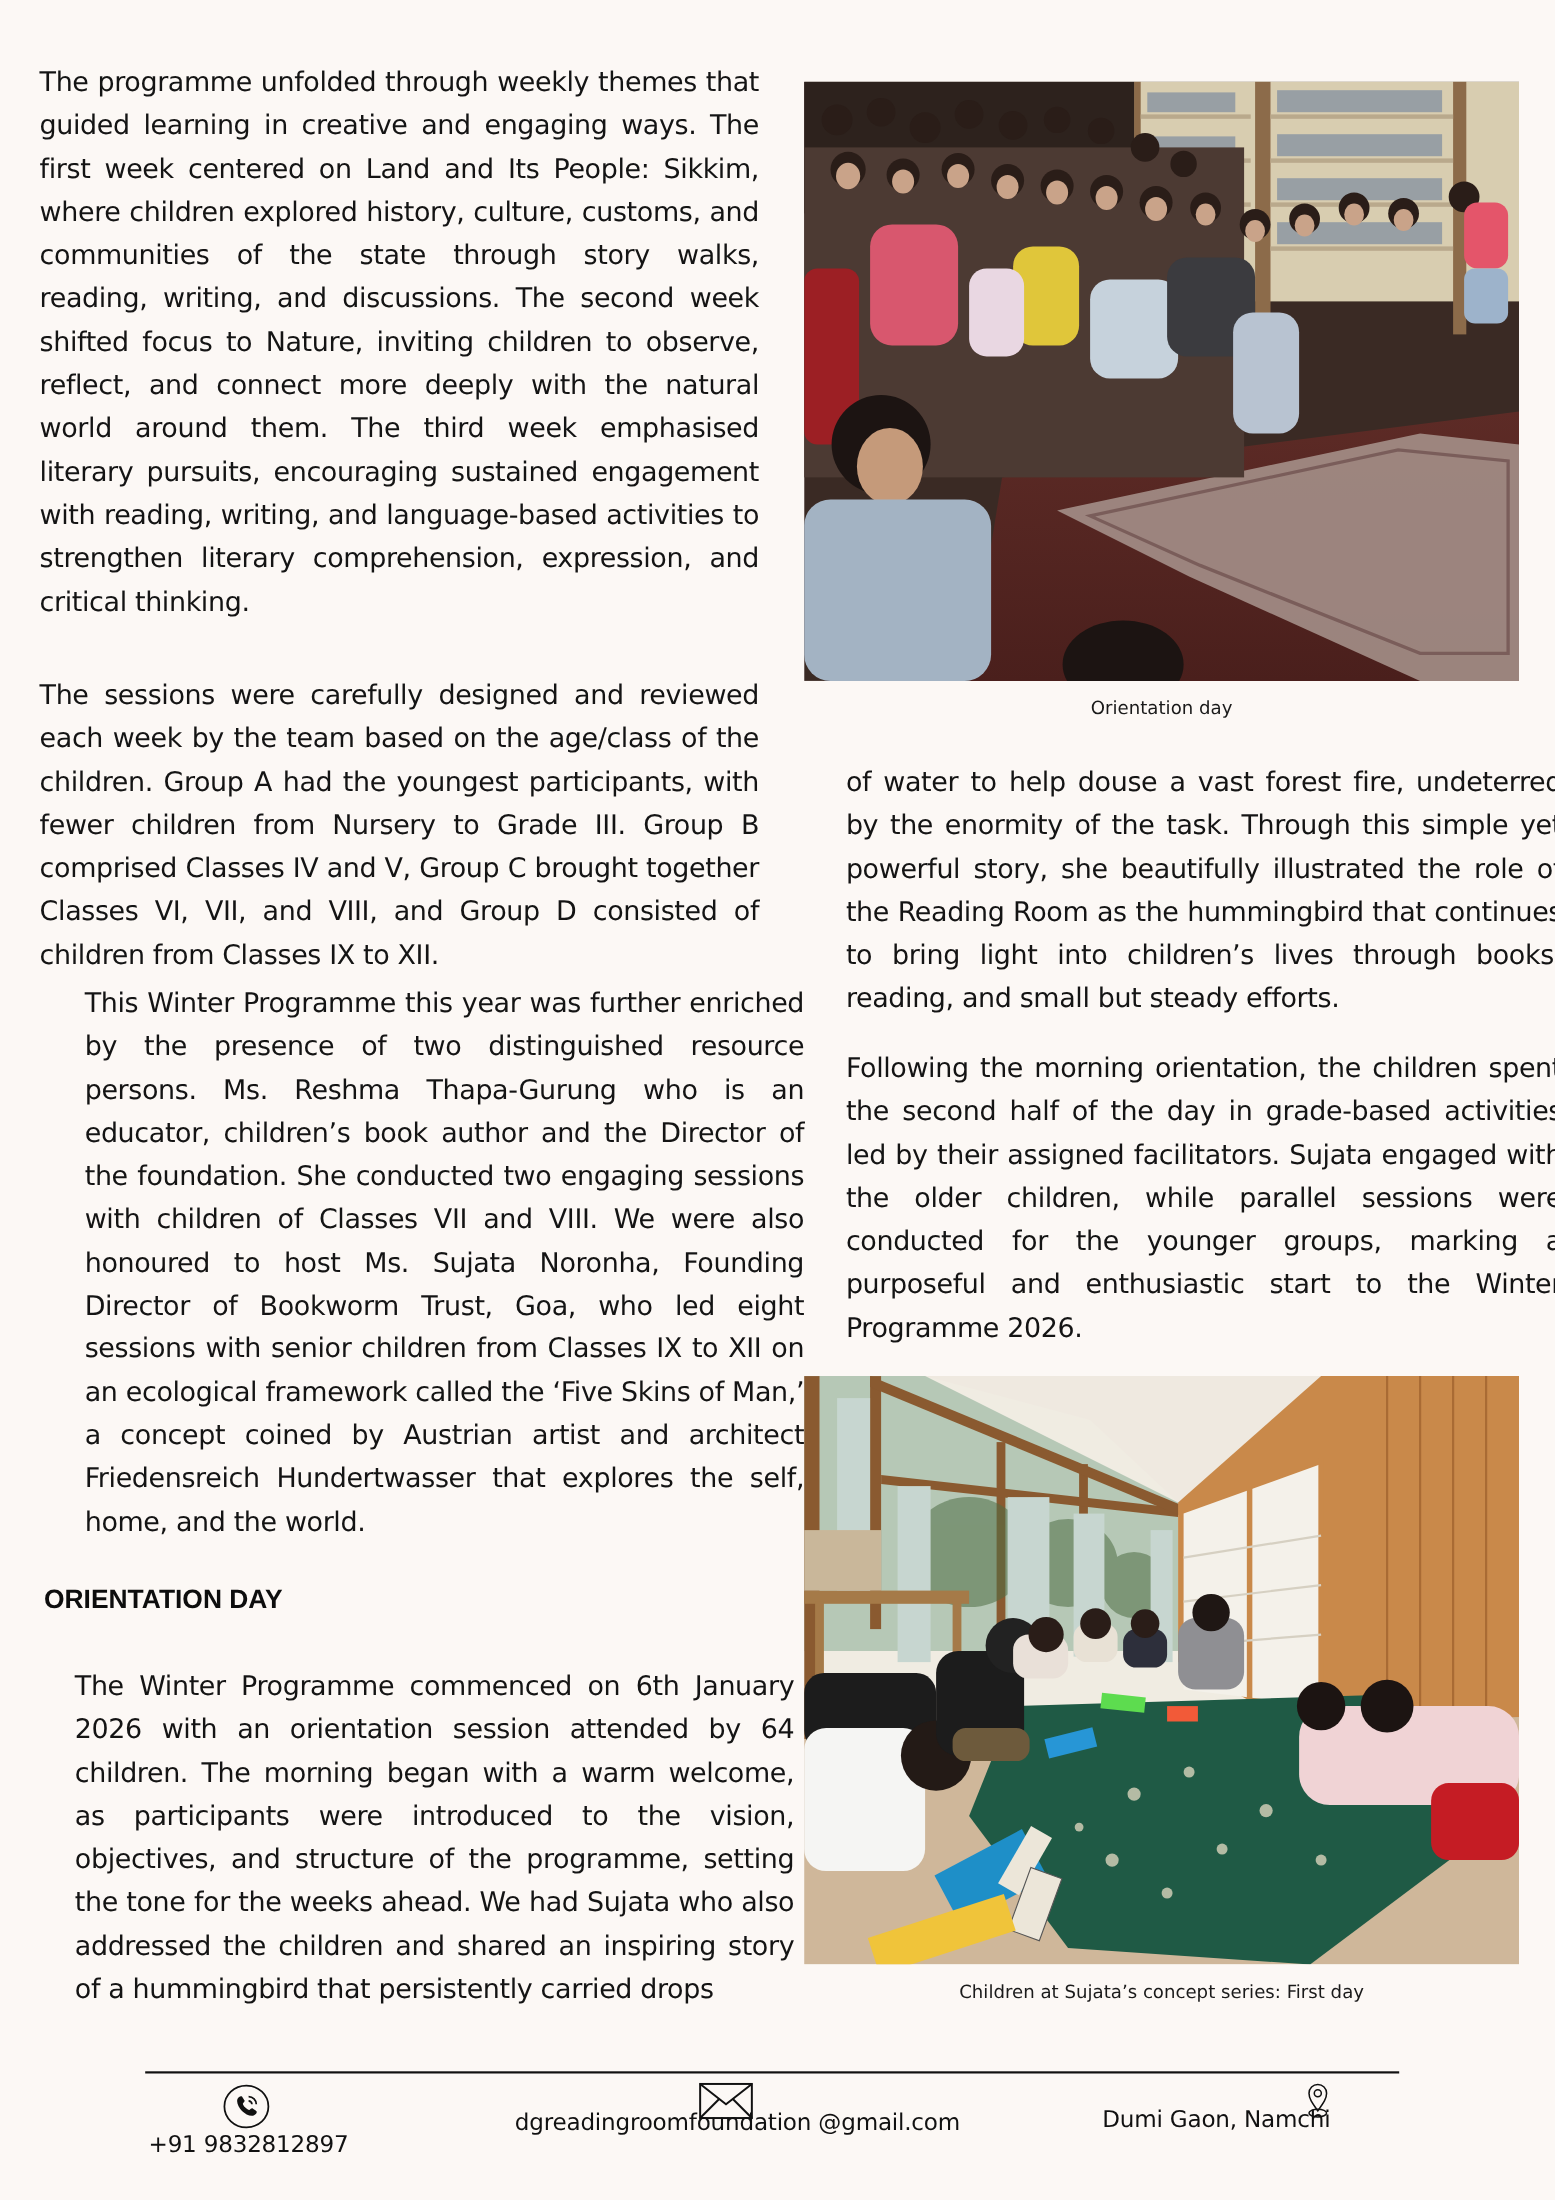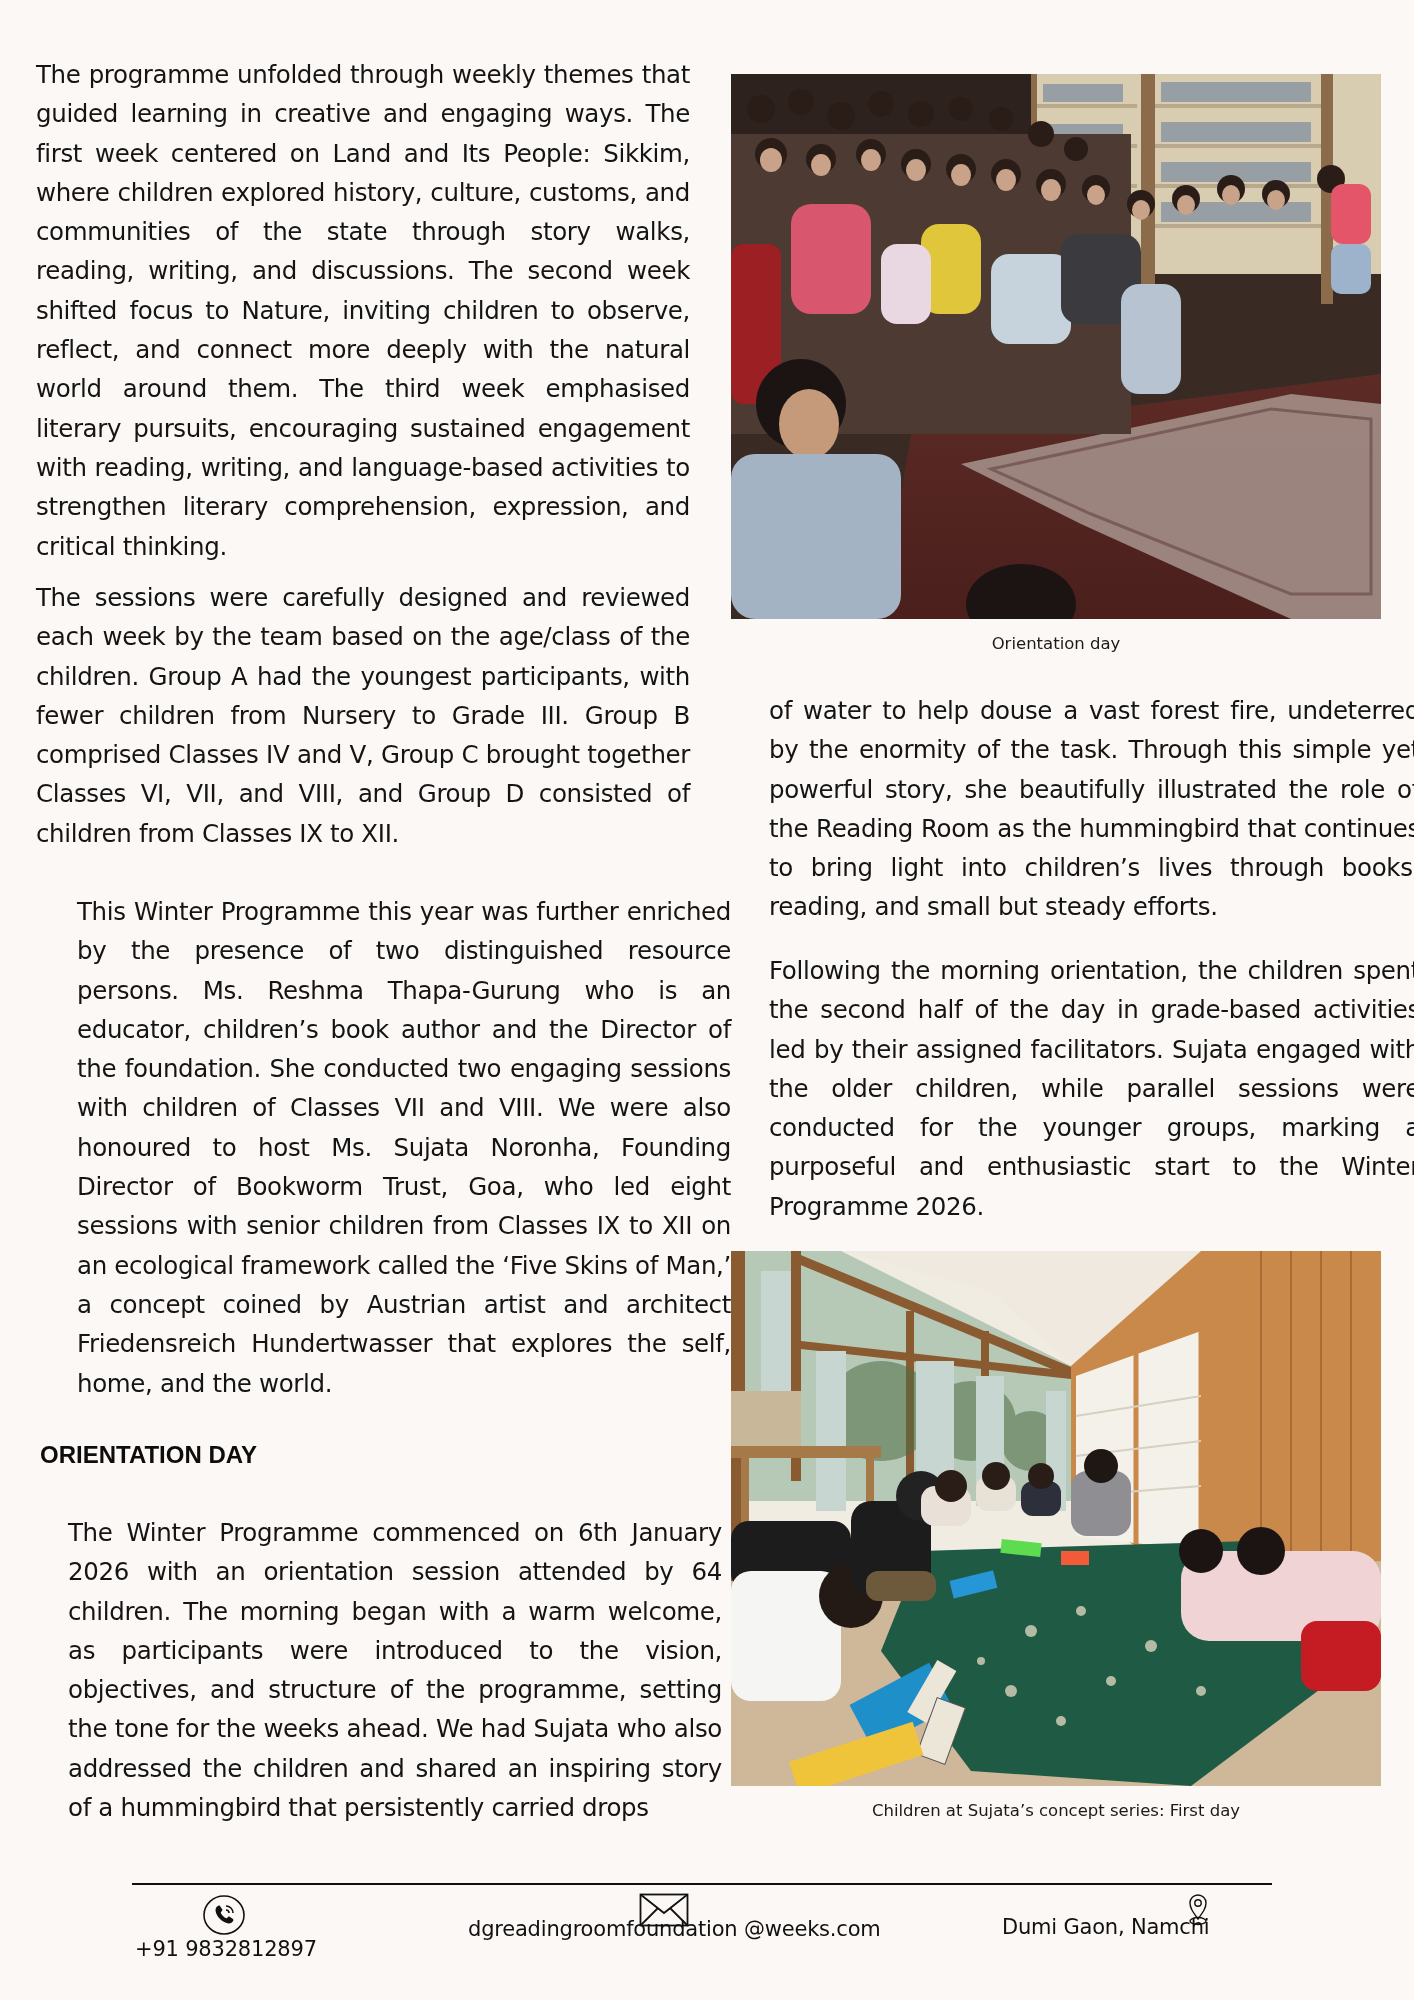--- a/index.html
+++ b/index.html
@@ -21,21 +21,21 @@
     letter-spacing: -0.35px;
     word-spacing: 0px;
     font-weight: 400;
     color: #141414;
   }
   .col-left  { left: 36px; width: 654px; }
   .col-left2 { left: 40px; width: 654px; }
   .col-right { left: 769px; width: 651px; }
 
   #p1 { top: 55px; }
-  #p2 { top: 578px; }
+  #p2 { top: 612px; }
   #p3 { top: 892px; margin-left: 41px; }
   #p4 { top: 1513px; margin-left: 28px; }
   #p5 { top: 691px; }
   #p6 { top: 951px; }
 
   .heading {
     position: absolute;
     left: 40px; top: 1441px;
     font-family: "Liberation Sans", "DejaVu Sans", sans-serif;
     font-weight: 700;
@@ -313,21 +313,21 @@
   <span class="txt">+91 9832812897</span>
 </div>
 
 <div id="f-email" class="footer-item">
   <svg width="50" height="34" viewBox="0 0 50 34" xmlns="http://www.w3.org/2000/svg">
     <rect x="1.5" y="1.5" width="47" height="31" fill="none" stroke="#111" stroke-width="1.8"></rect>
     <polyline points="1.5,1.5 25,20 48.5,1.5" fill="none" stroke="#111" stroke-width="1.8"></polyline>
     <line x1="1.5" y1="32.5" x2="19" y2="15" stroke="#111" stroke-width="1.8"></line>
     <line x1="48.5" y1="32.5" x2="31" y2="15" stroke="#111" stroke-width="1.8"></line>
   </svg>
-  <span class="txt">dgreadingroomfoundation @weeks.com</span>
+  <span class="txt">dgreadingroomfoundation @gmail.com</span>
 </div>
 
 <div id="f-loc" class="footer-item">
   <svg width="22" height="34" viewBox="0 0 22 34" xmlns="http://www.w3.org/2000/svg">
     <path d="M11 26C6 19 3 15 3 10a8 8 0 0 1 16 0c0 5-3 9-8 16z" fill="none" stroke="#111" stroke-width="1.4"></path>
     <circle cx="11" cy="10" r="3.2" fill="none" stroke="#111" stroke-width="1.4"></circle>
     <ellipse cx="11" cy="28" rx="8" ry="3.5" fill="none" stroke="#111" stroke-width="1.4"></ellipse>
   </svg>
   <span class="txt">Dumi Gaon, Namchi</span>
 </div>

